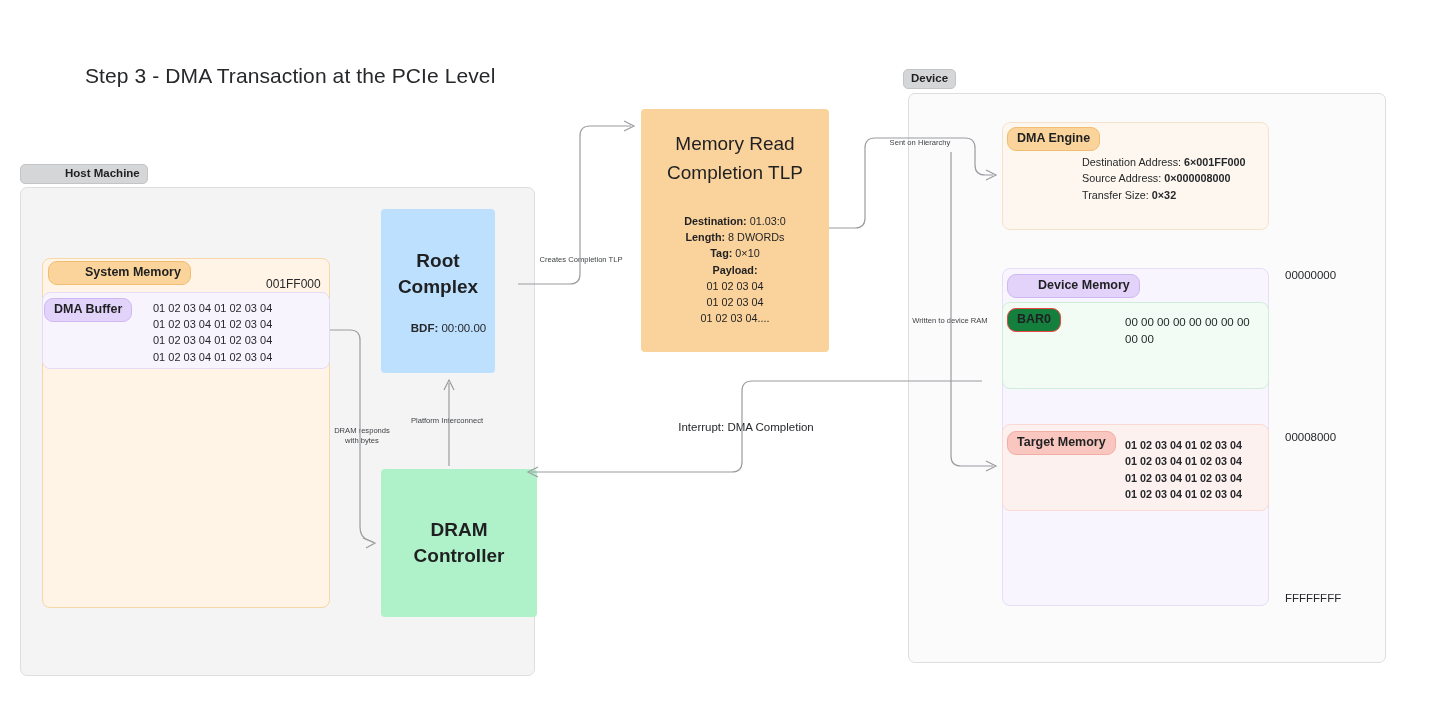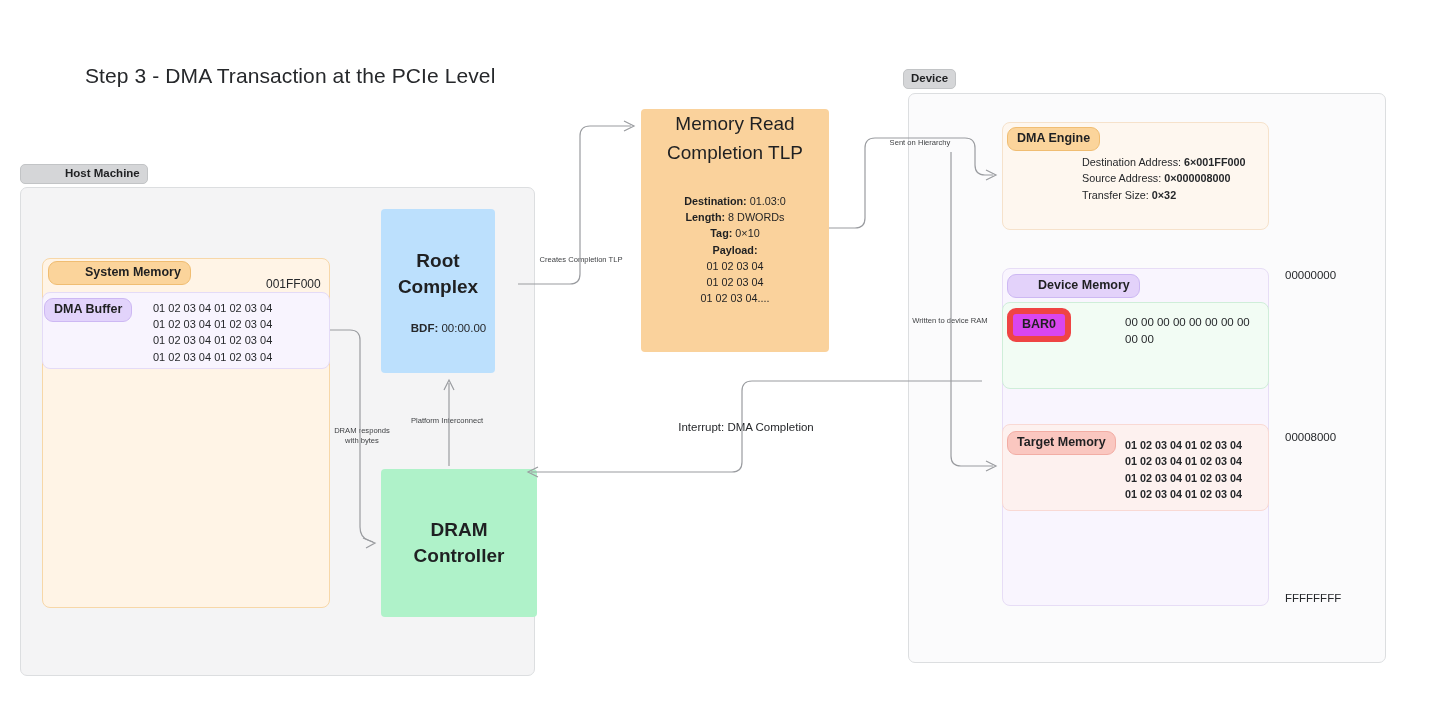--- a/index.html
+++ b/index.html
@@ -68,21 +68,21 @@
   .sysmem { background: #fff4e6; border: 1px solid #f7d7a8; }
   .tag-sysmem { background: #fbd49b; border: 1px solid #f0bd72; color: #1f2022; }
 
   .dmabuf { background: #f8f4fe; border: 1px solid #e4dbf7; }
   .tag-dmabuf { background: #e2d3fb; border: 1px solid #cdb8f3; color: #1f2022; }
 
   .devmem { background: #f9f5fe; border: 1px solid #e7ddf6; }
   .tag-devmem { background: #e3d2fa; border: 1px solid #cdb8f3; color: #1f2022; padding-left: 30px; }
 
   .bar0 { background: #f2fcf4; border: 1px solid #cfeed9; }
-  .tag-bar0 { background: #d946ef; border: 6px solid #ef4444; color: #1f2022; }
+  .tag-bar0 { background: #15803d; border: 1px solid #ef4444; color: #1f2022; }
 
   .tgtmem { background: #fdf1ef; border: 1px solid #f9d9d4; }
   .tag-tgtmem { background: #fac7c0; border: 1px solid #f2ada4; color: #1f2022; }
 
   .dmaeng { background: #fef7ef; border: 1px solid #f6e2cb; }
   .tag-dmaeng { background: #fbd49b; border: 1px solid #f0bd72; color: #1f2022; }
 
   
   .hexblock {
     position: absolute;
@@ -133,20 +133,21 @@
   }
   .node-sub b { font-weight: 700; }
 
   .node-rc { background: #bce0fd; }
   .node-dram { background: #aff2c9; }
 
   .node-tlp {
     background: #fad29c;
     align-items: center;
     justify-content: flex-start;
+    padding-top: 20px;
   }
   .tlp-title {
     font-size: 19px;
     line-height: 29px;
     font-weight: 400;
     color: #1f2022;
     white-space: pre-line;
   }
   .tlp-fields {
     margin-top: 26px;

